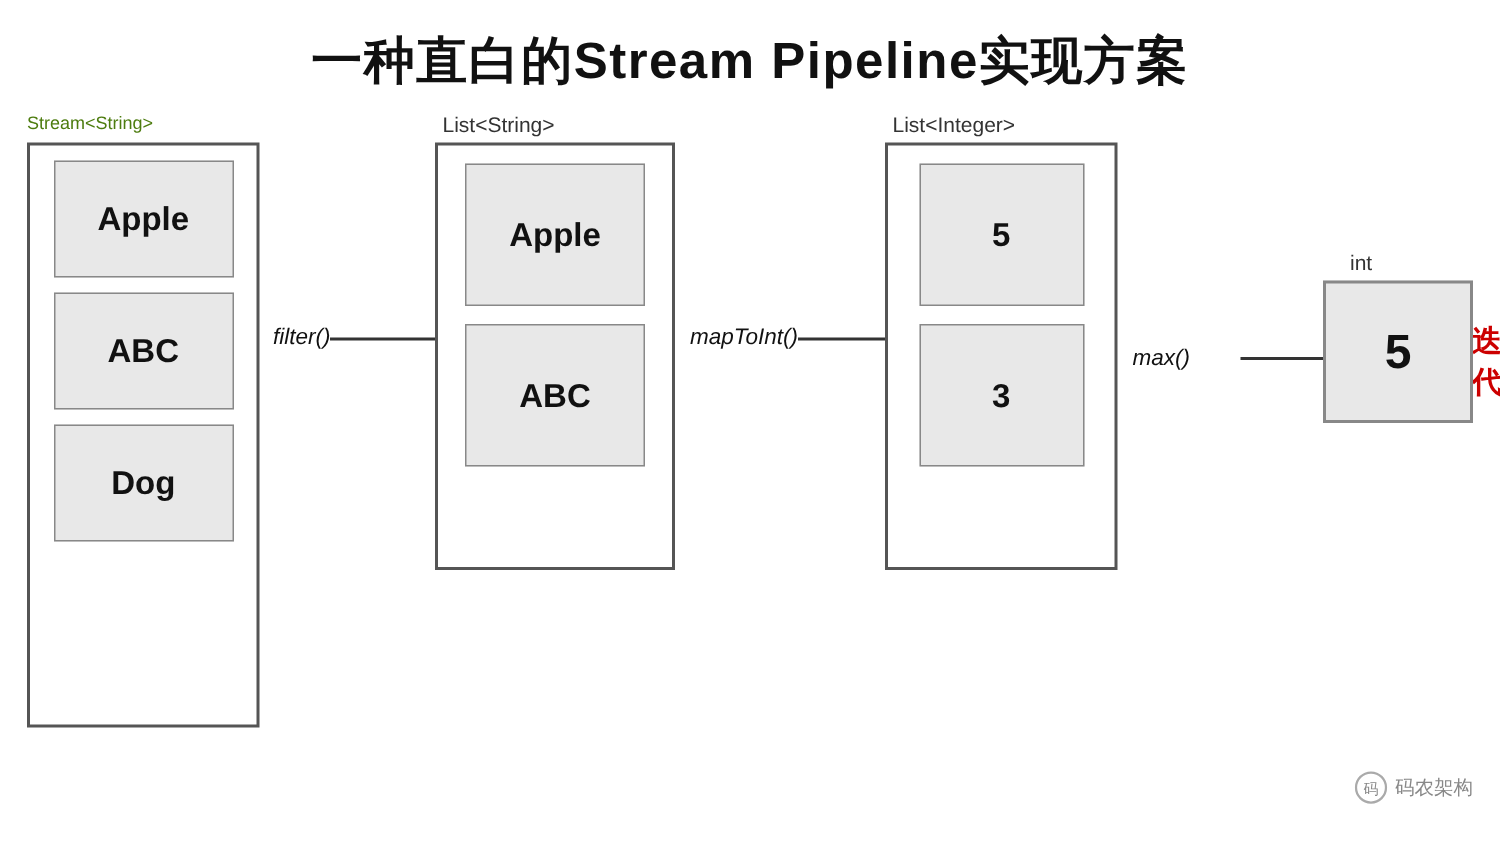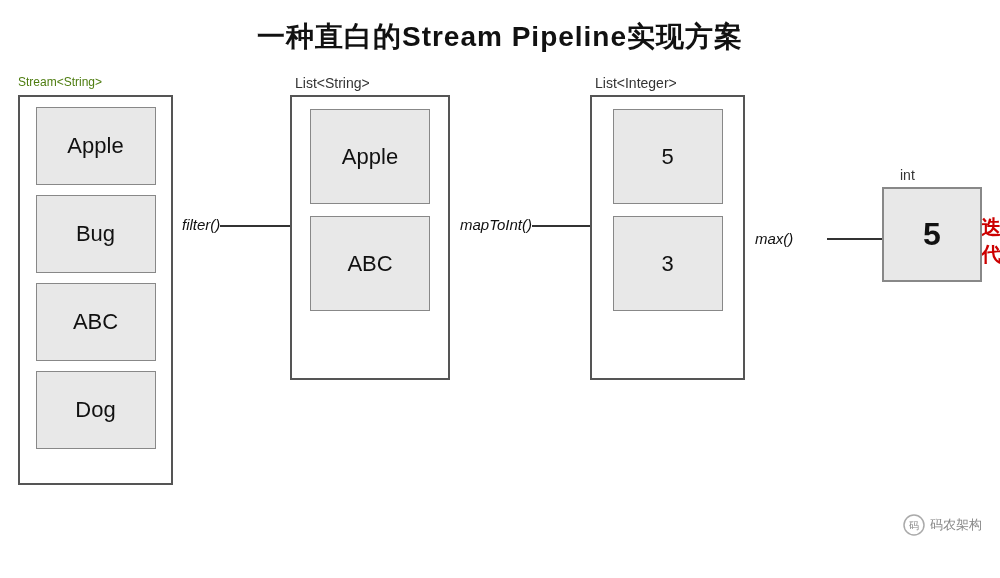--- a/index.html
+++ b/index.html
@@ -7,21 +7,21 @@
       width: 1000px;
       height: 578px;
       background: #ffffff;
       font-family: "SimSun", "STSong", Arial, sans-serif;
       overflow: hidden;
       position: relative;
     }
 
     .main-title {
       text-align: center;
-      font-size: 28px;
+      font-size: 34px;
       font-weight: bold;
       padding-top: 18px;
       letter-spacing: 1px;
       color: #111;
     }
 
     .diagram-area {
       position: absolute;
       top: 65px;
       left: 0;
@@ -48,21 +48,21 @@
       background: #fff;
     }
 
     .item-box {
       border: 1.5px solid #888;
       background: #e8e8e8;
       display: flex;
       align-items: center;
       justify-content: center;
       font-size: 22px;
-      font-weight: normal;
+      font-weight: bold;
       color: #111;
     }
 
     .stream-item {
       width: 120px;
       height: 78px;
       margin: 10px auto;
     }
 
     
@@ -201,21 +201,20 @@
 <body>
 
 <div class="main-title">一种直白的Stream Pipeline实现方案</div>
 
 <div class="diagram-area">
 
   <div class="stream-label">Stream&lt;String&gt;</div>
 
   <div class="stream-box">
     <div class="item-box stream-item">Apple</div>
-    <div class="item-box stream-item">Bug</div>
     <div class="item-box stream-item">ABC</div>
     <div class="item-box stream-item">Dog</div>
   </div>
 
   <div class="arrow-group" style="left:182px; top:145px;">
     <div class="arrow-fn">filter()</div>
     <div class="arrow-line">
       <div class="arrow-shaft" style="width:95px;"></div>
       <div class="arrow-head"></div>
     </div>

